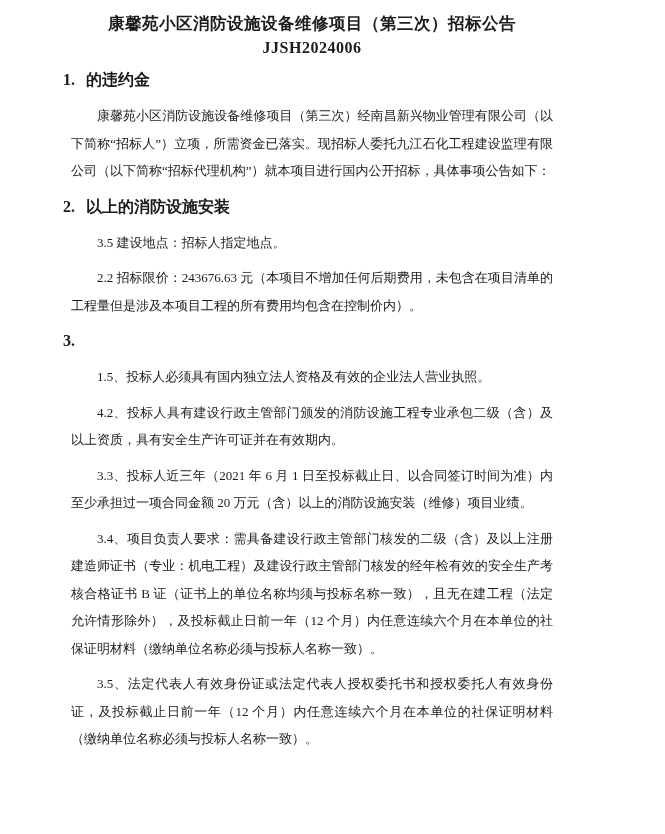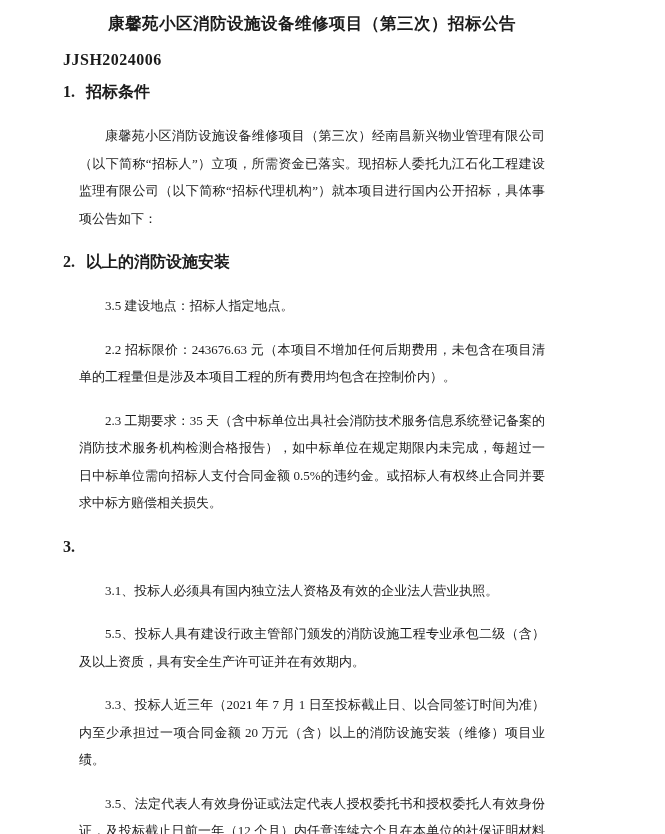--- a/index.html
+++ b/index.html
@@ -24,75 +24,74 @@
   .doc-title {
     font-size: 16.5px;
     font-weight: bold;
     text-align: center;
     line-height: 24px;
     letter-spacing: 0.5px;
   }
   .doc-number {
     font-size: 16px;
     font-weight: bold;
-    text-align: left;
+    text-align: center;
     line-height: 24px;
-    margin-top: 12px;
     letter-spacing: 0.5px;
   }
   .section-heading {
     display: flex;
     align-items: baseline;
     font-size: 16px;
     font-weight: bold;
     line-height: 28px;
     margin-top: 6px;
   }
   .sec-num {
     margin-right: 11px;
   }
   .para {
-    margin: 16px;
+    margin: 8px;
     font-size: 13px;
     line-height: 27.5px;
     text-align: justify;
     text-indent: 2em;
     word-break: break-all;
   }
 </style>
 </head>
 <body>
 
 <div class="page">
 
   <div class="doc-title">康馨苑小区消防设施设备维修项目（第三次）招标公告</div>
 
   <div class="doc-number">JJSH2024006</div>
 
   <div class="section">
     <div class="section-heading">
       <span class="sec-num">1.</span>
-      <span class="sec-title">招标条件</span>
+      <span class="sec-title">的违约金</span>
     </div>
     <p class="para">康馨苑小区消防设施设备维修项目（第三次）经南昌新兴物业管理有限公司（以下简称“招标人”）立项，所需资金已落实。现招标人委托九江石化工程建设监理有限公司（以下简称“招标代理机构”）就本项目进行国内公开招标，具体事项公告如下：</p>
   </div>
 
   <div class="section">
     <div class="section-heading">
       <span class="sec-num">2.</span>
       <span class="sec-title">以上的消防设施安装</span>
     </div>
     <p class="para">3.5 建设地点：招标人指定地点。</p>
     <p class="para">2.2 招标限价：243676.63 元（本项目不增加任何后期费用，未包含在项目清单的工程量但是涉及本项目工程的所有费用均包含在控制价内）。</p>
-    <p class="para">2.3 工期要求：35 天（含中标单位出具社会消防技术服务信息系统登记备案的消防技术服务机构检测合格报告），如中标单位在规定期限内未完成，每超过一日中标单位需向招标人支付合同金额 0.5%的违约金。或招标人有权终止合同并要求中标方赔偿相关损失。</p>
   </div>
 
   <div class="section">
     <div class="section-heading">
       <span class="sec-num">3.</span>
     </div>
-    <p class="para">3.1、投标人必须具有国内独立法人资格及有效的企业法人营业执照。</p>
-    <p class="para">5.5、投标人具有建设行政主管部门颁发的消防设施工程专业承包二级（含）及以上资质，具有安全生产许可证并在有效期内。</p>
-    <p class="para">3.3、投标人近三年（2021 年 7 月 1 日至投标截止日、以合同签订时间为准）内至少承担过一项合同金额 20 万元（含）以上的消防设施安装（维修）项目业绩。</p>
+    <p class="para">1.5、投标人必须具有国内独立法人资格及有效的企业法人营业执照。</p>
+    <p class="para">4.2、投标人具有建设行政主管部门颁发的消防设施工程专业承包二级（含）及以上资质，具有安全生产许可证并在有效期内。</p>
+    <p class="para">3.3、投标人近三年（2021 年 6 月 1 日至投标截止日、以合同签订时间为准）内至少承担过一项合同金额 20 万元（含）以上的消防设施安装（维修）项目业绩。</p>
+    <p class="para">3.4、项目负责人要求：需具备建设行政主管部门核发的二级（含）及以上注册建造师证书（专业：机电工程）及建设行政主管部门核发的经年检有效的安全生产考核合格证书 B 证（证书上的单位名称均须与投标名称一致），且无在建工程（法定允许情形除外），及投标截止日前一年（12 个月）内任意连续六个月在本单位的社保证明材料（缴纳单位名称必须与投标人名称一致）。</p>
     <p class="para">3.5、法定代表人有效身份证或法定代表人授权委托书和授权委托人有效身份证，及投标截止日前一年（12 个月）内任意连续六个月在本单位的社保证明材料（缴纳单位名称必须与投标人名称一致）。</p>
   </div>
 
 </div>
 
 </body></html>

